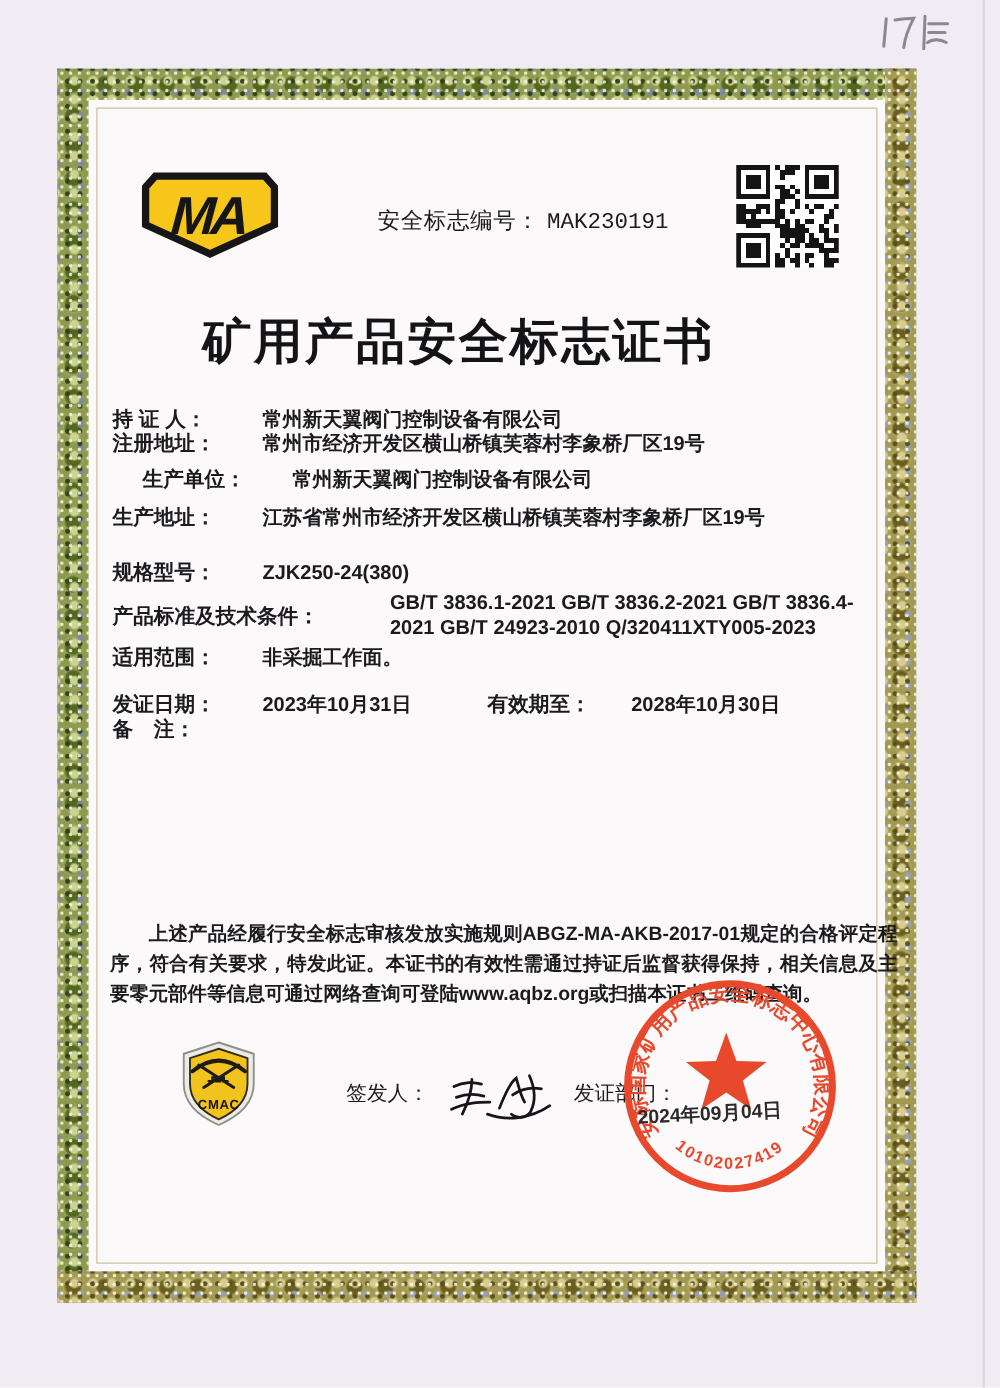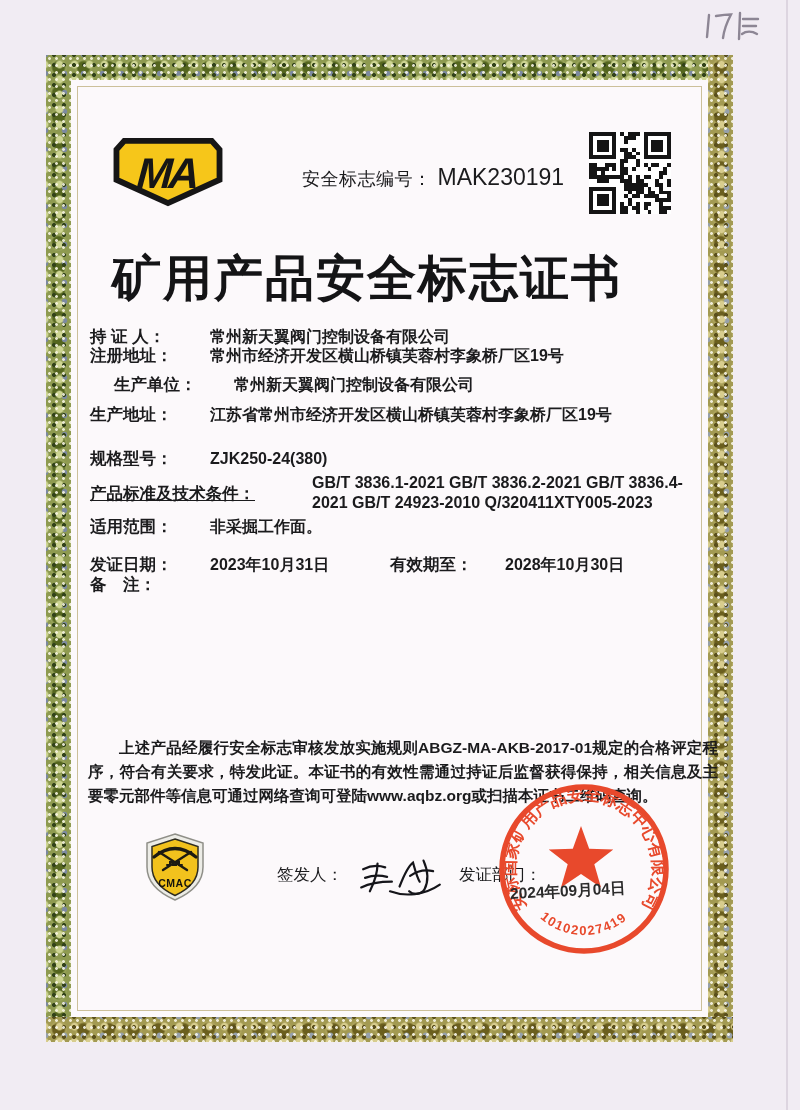--- a/index.html
+++ b/index.html
@@ -38,33 +38,33 @@
   .band-bottom{bottom:0;}
   .band-left{left:0;}
   .band-right{right:0;}
   .sheet{position:absolute;inset:25px;background:#fcf9fb;}
   .inner-line{position:absolute;left:31px;top:31px;right:31px;bottom:31px;border:1.5px solid #ccc09a;pointer-events:none;}
 
   
   .ma-logo{position:absolute;left:112px;top:137px;width:112px;height:70px;}
   .cert-no{position:absolute;left:302px;top:164px;white-space:nowrap;}
   .cert-no .lbl{font-size:18px;font-weight:400;letter-spacing:.5px;}
-  .cert-no .val{font-family:Liberation Sans, sans-serif;font-size:23px;margin-left:6px;}
+  .cert-no .val{font-family:Liberation Mono, monospace;font-size:18px;margin-left:6px;}
   .qr{position:absolute;left:589px;top:132px;width:82px;height:82px;}
-  .title{position:absolute;left:0;right:66px;top:246px;text-align:center;font-size:49px;font-weight:900;letter-spacing:2px;color:#141416;}
+  .title{position:absolute;left:0;right:66px;top:246px;text-align:center;font-size:39px;font-weight:900;letter-spacing:2px;color:#141416;}
 
   
   .fields{position:absolute;left:90px;top:327px;width:600px;}
   .frow{display:flex;align-items:flex-start;line-height:19px;}
   .flabel{font-size:16.5px;font-weight:700;flex:0 0 120px;white-space:nowrap;}
   .fval{font-size:16px;font-weight:700;}
   .r1{} .r2{margin-bottom:10px;} .r3{margin-bottom:11px;margin-left:24px;}
   .r4{margin-bottom:25px;} .r5{margin-bottom:10px;} .r6{margin-bottom:5px;}
   .r7{margin-bottom:4px;align-items:center;}
-  .r7 .flabel{flex:0 0 222px;text-decoration:underline;}
+  .r7 .flabel{flex:0 0 222px;}
   .r7 .fval{width:398px;line-height:20px;}
   .r8{margin-bottom:19px;}
   .r9{margin-bottom:1px;}
   .w180{flex:0 0 180px;}
   .w115{flex:0 0 115px;}
 
   .statement{position:absolute;left:88px;top:720px;width:630px;font-size:15.5px;font-weight:700;line-height:1.55;text-align:justify;text-indent:2em;color:#1b1b1d;}
 
   
   .cmac{position:absolute;left:141px;top:831px;width:68px;height:72px;}

